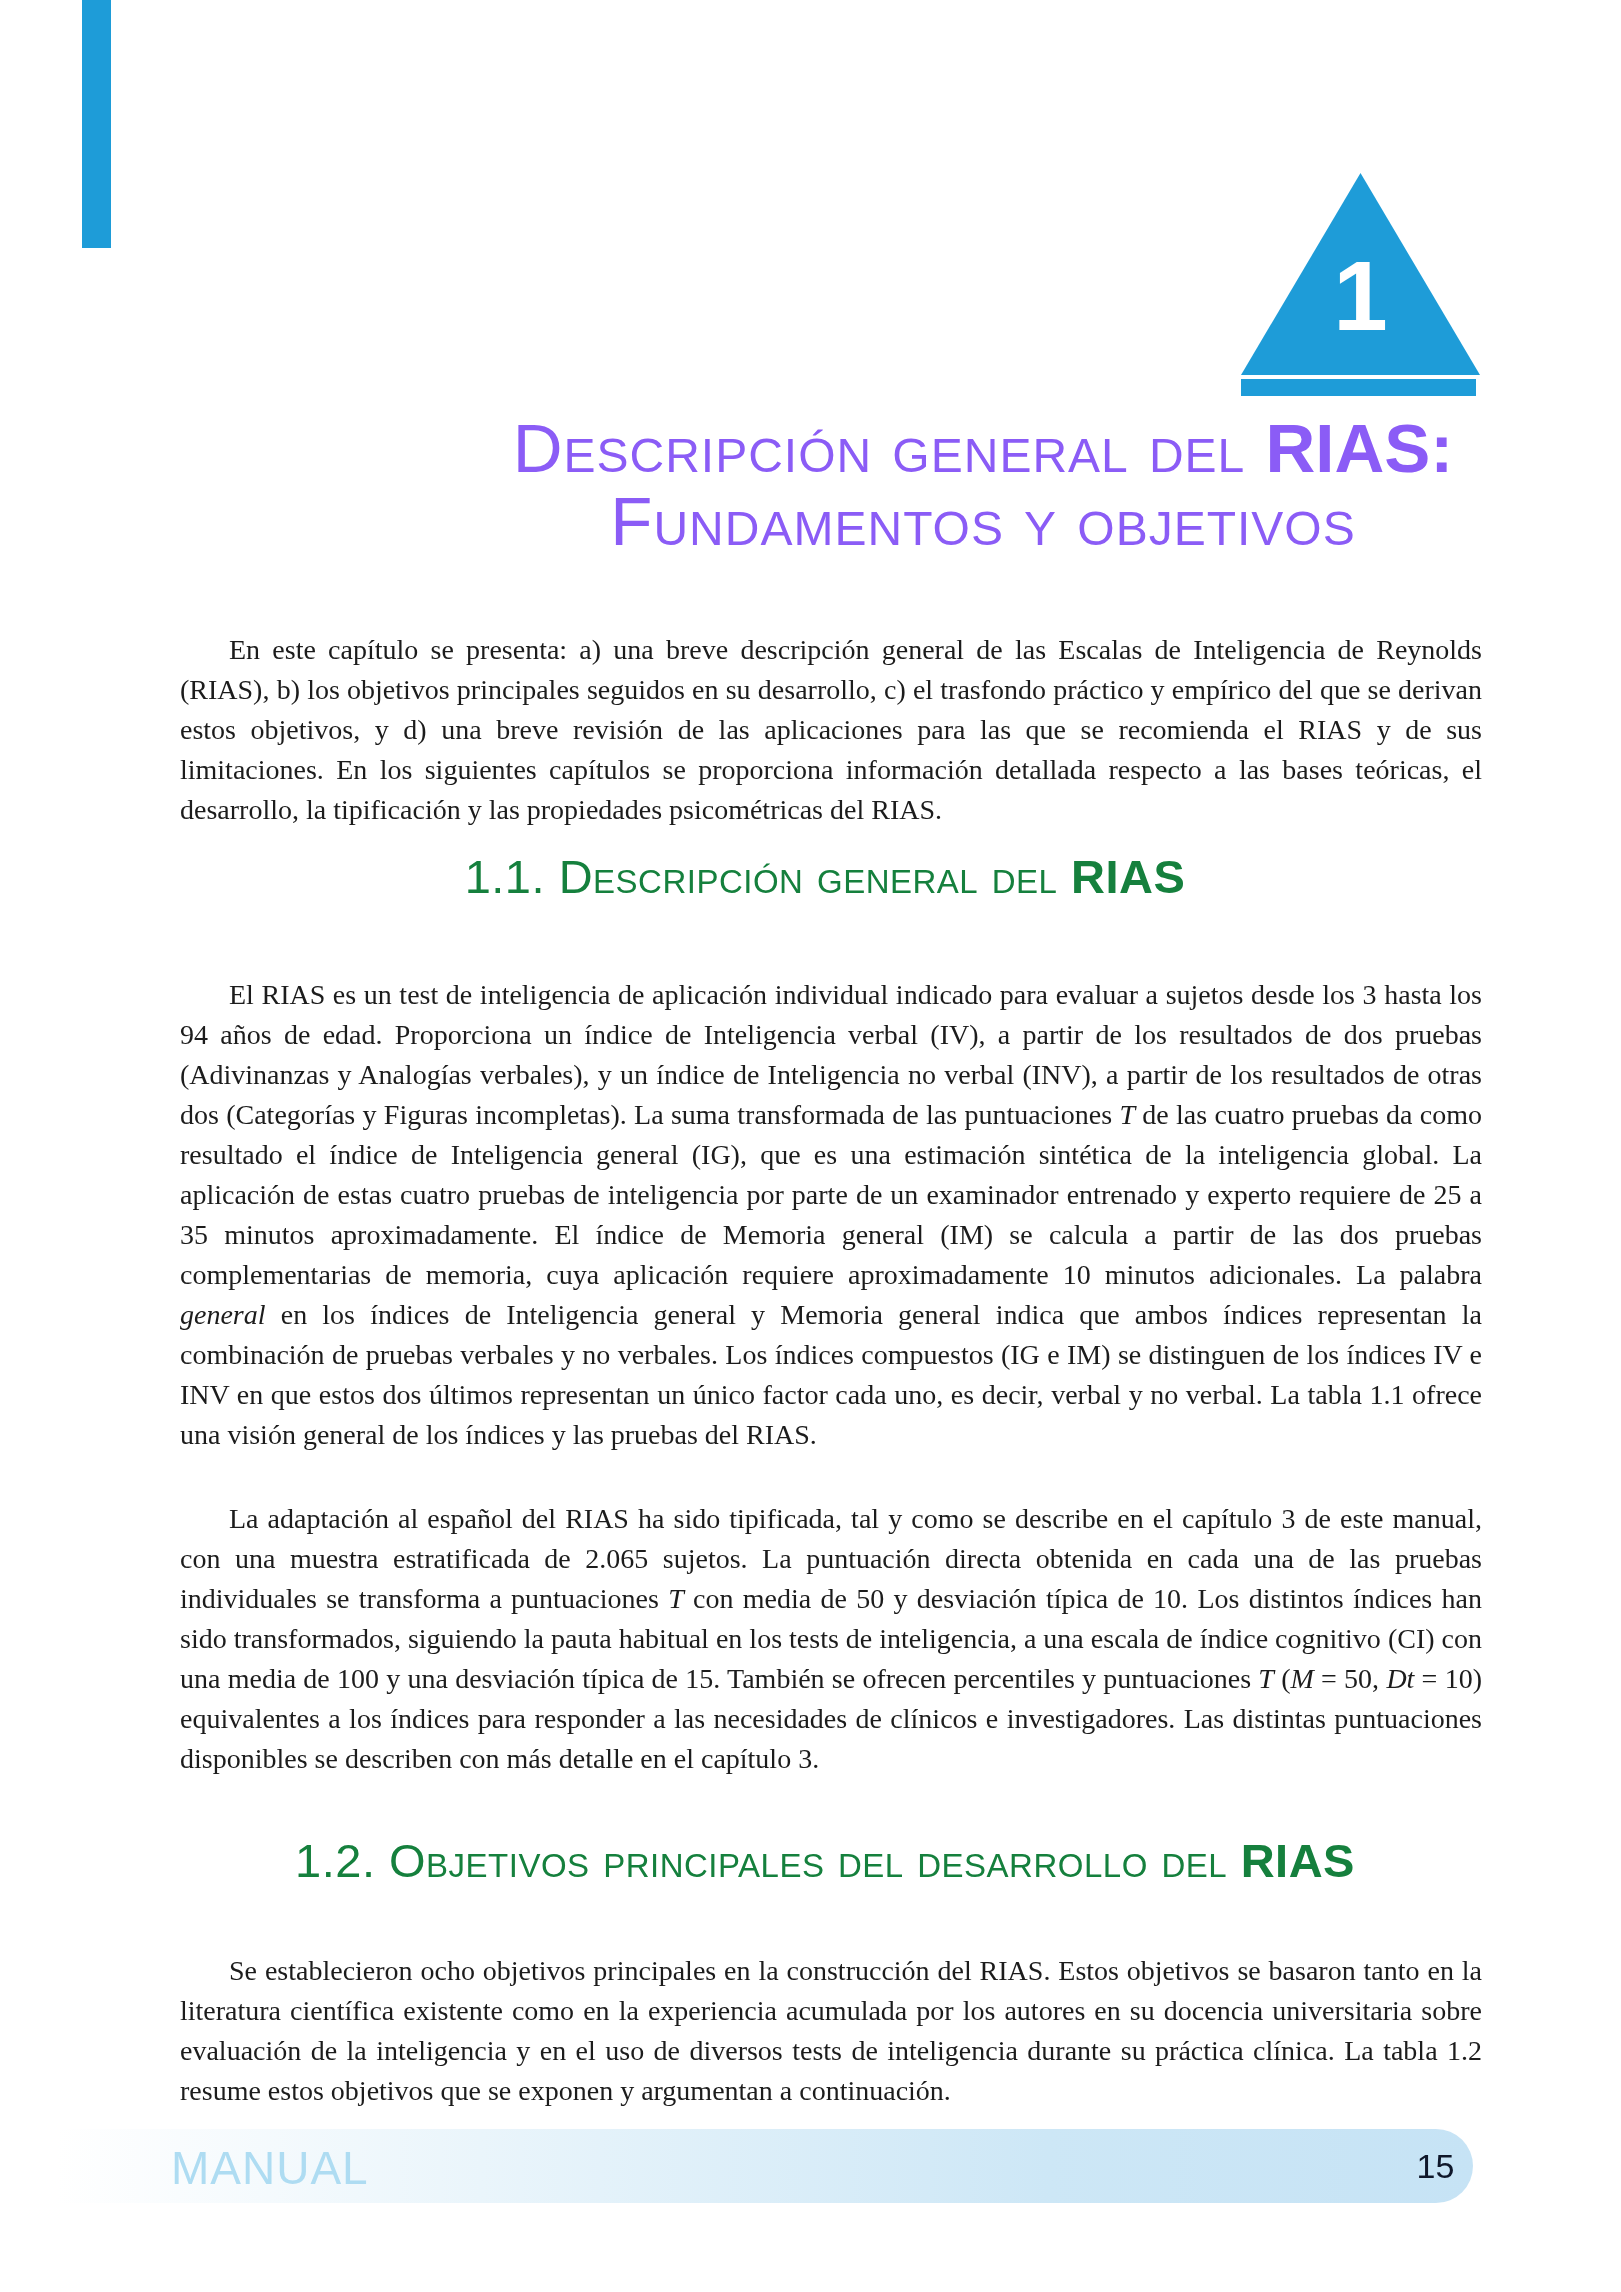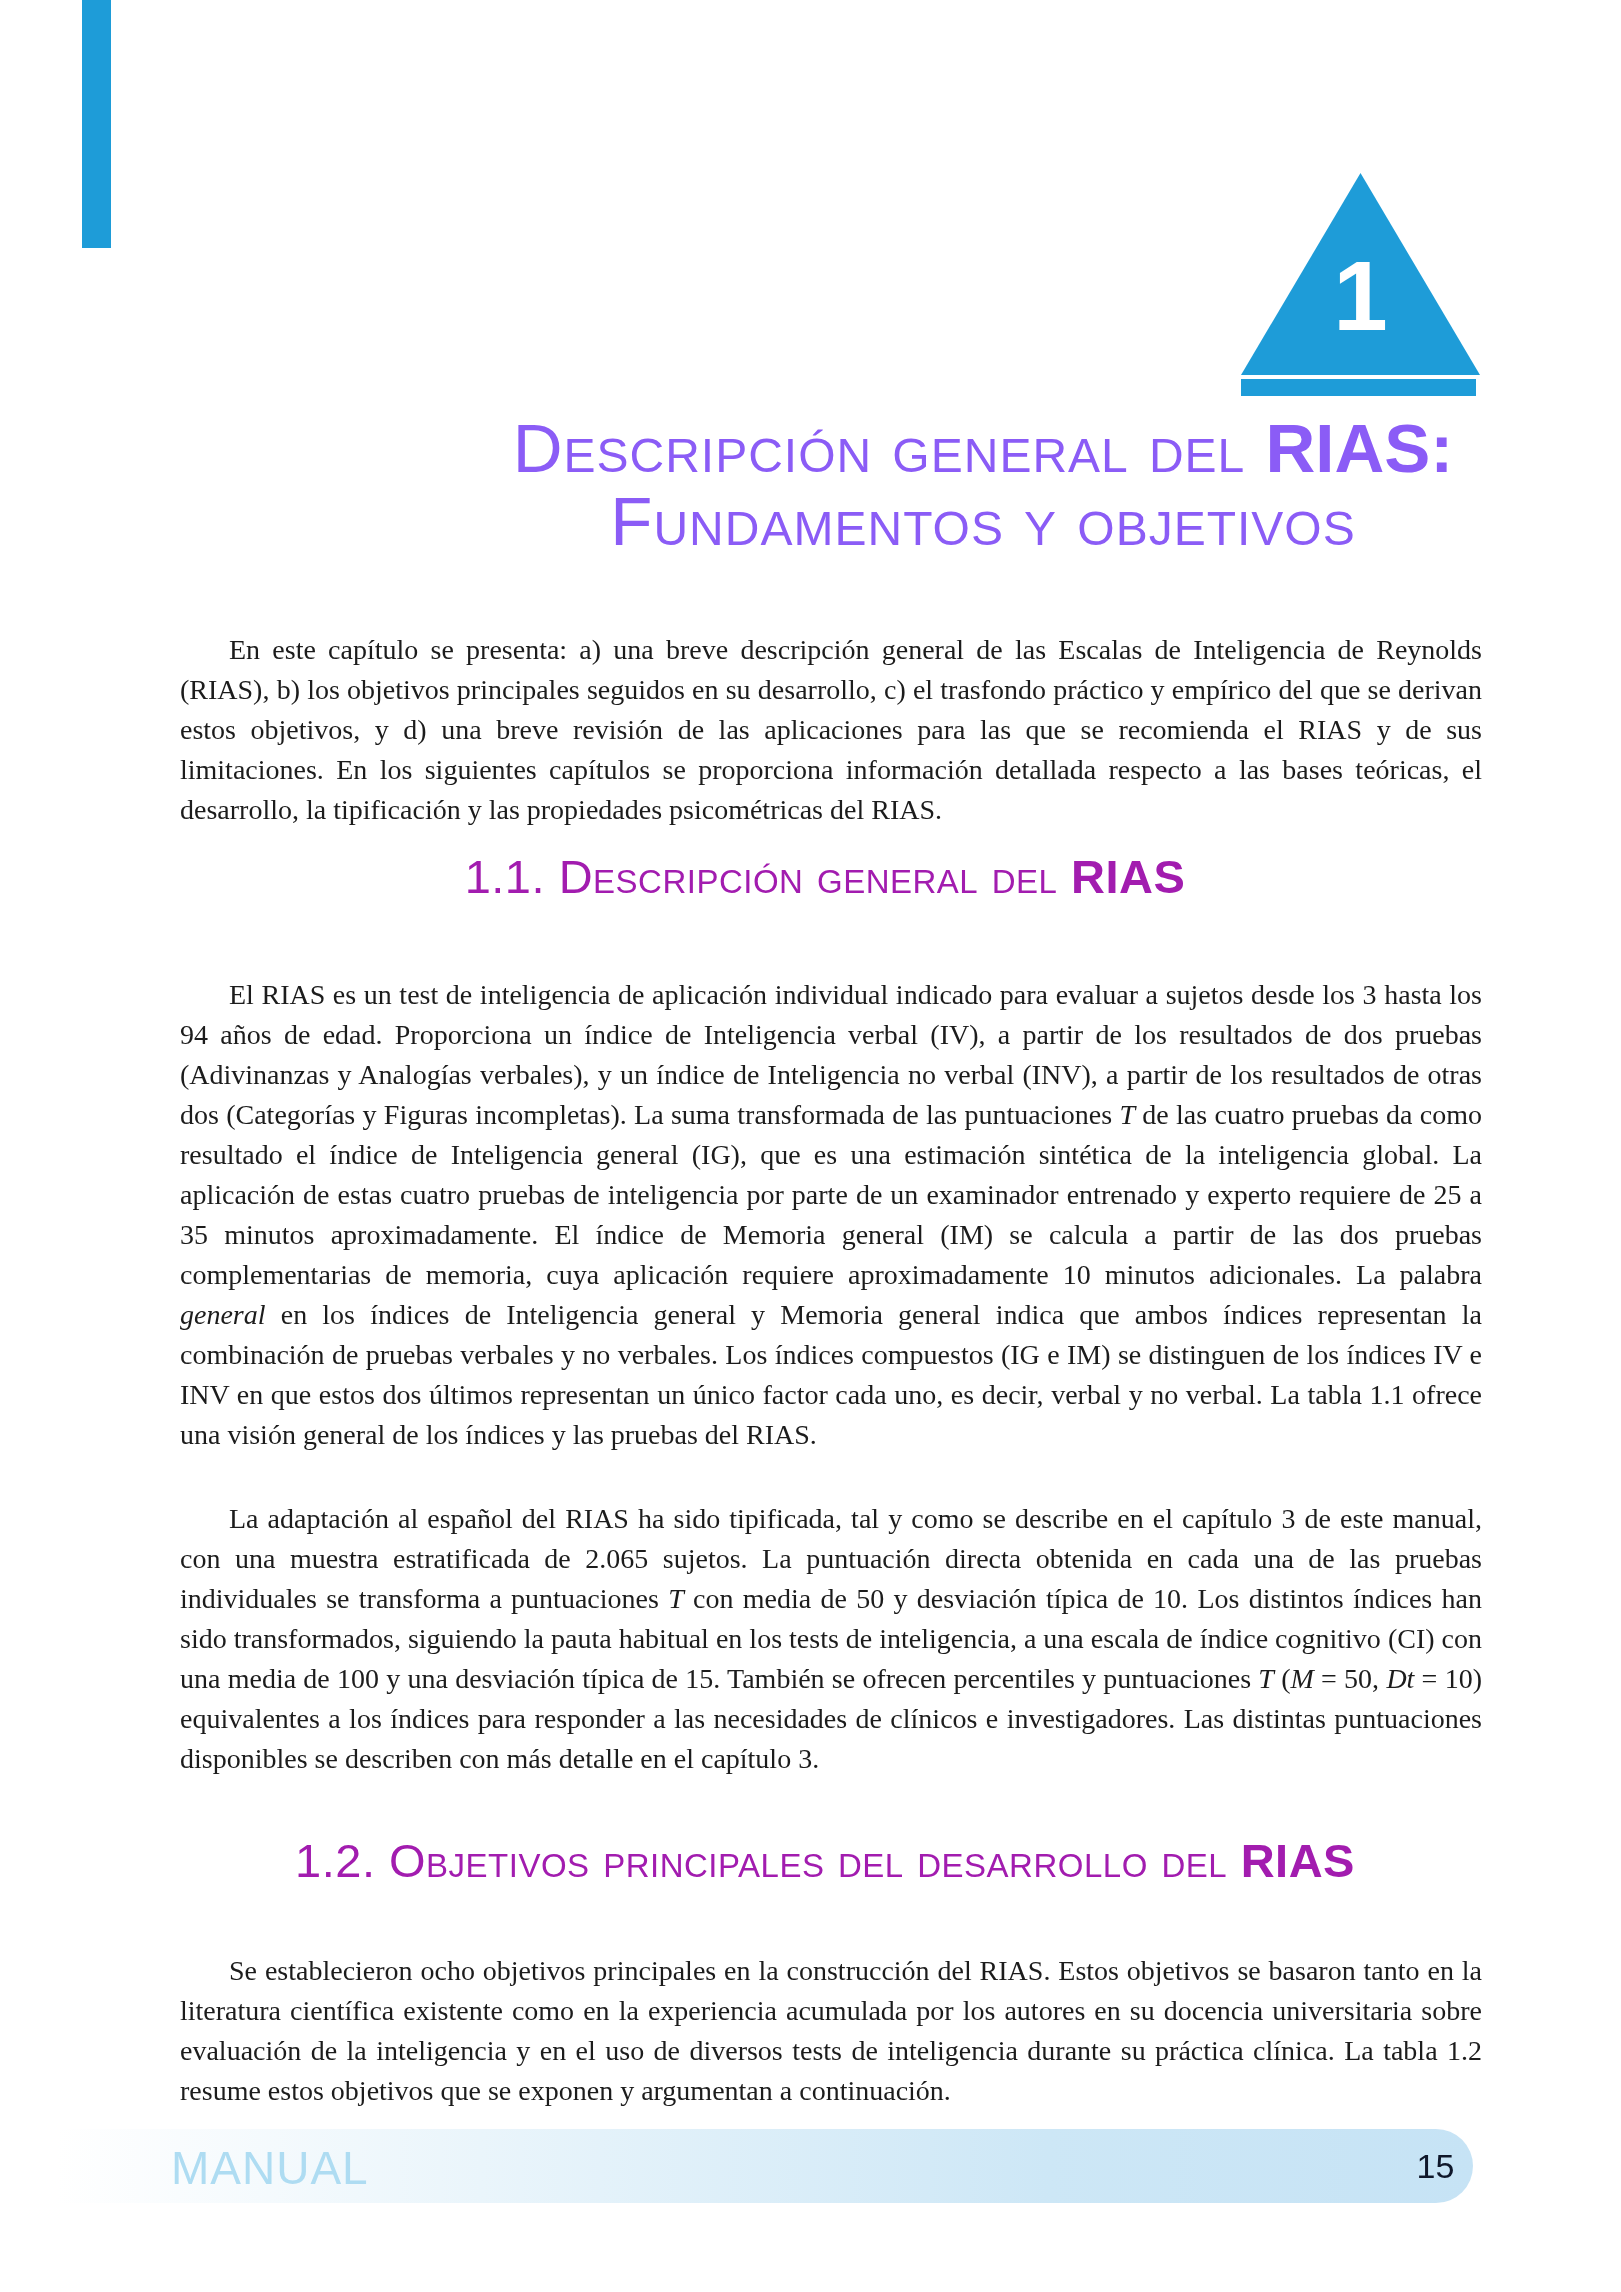--- a/index.html
+++ b/index.html
@@ -53,21 +53,21 @@
   .p-s1a{top:947px;}
   .p-s1b{top:1471px;}
   .p-s2a{top:1923px;}
   
   .section-heading{
     position:absolute;left:174px;width:1302px;
     text-align:center;
     font-family:"Liberation Sans","DejaVu Sans",sans-serif;
     font-variant:small-caps;
     font-size:47px;line-height:51px;
-    color:#a21caf;
+    color:#15803d;
     letter-spacing:0.5px;
     white-space:nowrap;
   }
   .section-heading .emph{font-weight:700;}
   .h-11{top:851px;}
   .h-12{top:1835px;}
   
   .footer-bar{
     position:absolute;left:56px;top:2129px;width:1417px;height:74px;
     background:linear-gradient(90deg,rgba(255,255,255,0) 0%,#eaf5fb 30%,#cde7f6 70%,#c6e3f5 100%);

